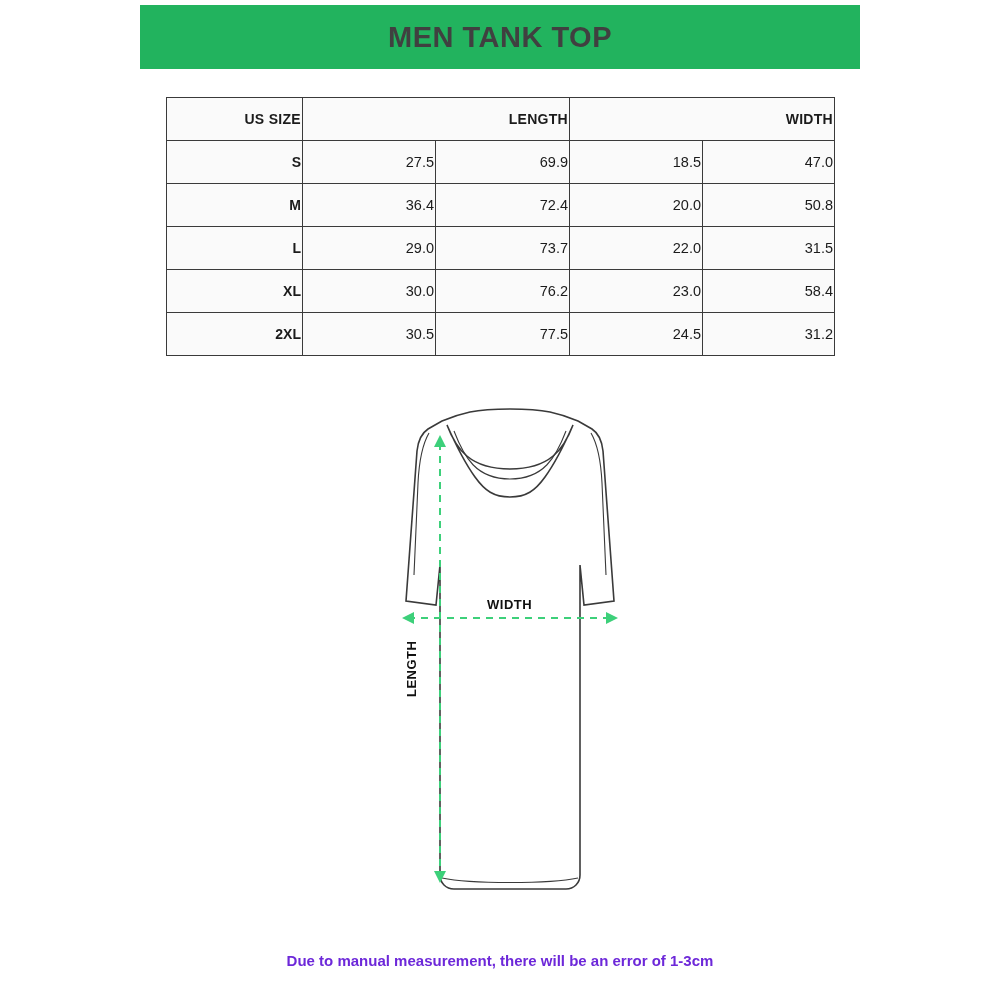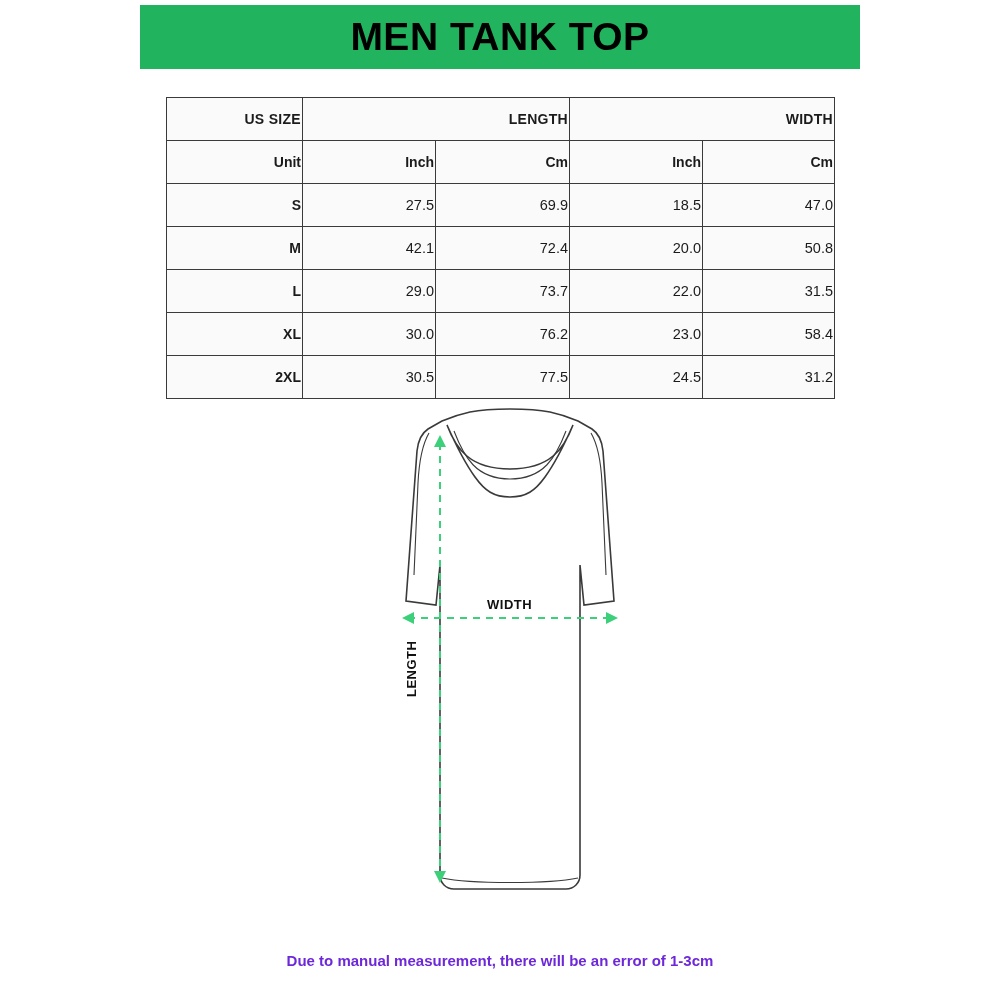--- a/index.html
+++ b/index.html
@@ -21,22 +21,22 @@
     left: 140px;
     top: 5px;
     width: 720px;
     height: 64px;
     background: #22b35e;
     display: flex;
     align-items: center;
     justify-content: center;
   }
   .header-title {
-    color: #000000;
-    font-size: 39px;
+    color: #404040;
+    font-size: 29px;
     font-weight: bold;
     letter-spacing: 0.5px;
     font-family: "Liberation Sans", sans-serif;
   }
 
   
   .size-table-wrap {
     position: absolute;
     left: 166px;
     top: 97px;
@@ -139,38 +139,31 @@
       <col class="col-len-cm">
       <col class="col-wid-in">
       <col class="col-wid-cm">
     </colgroup>
     <tbody>
       <tr>
         <td class="hdr">US SIZE</td>
         <td class="hdr" colspan="2">LENGTH</td>
         <td class="hdr" colspan="2">WIDTH</td>
       </tr>
-      <tr>
-        <td class="unit">Unit</td>
-        <td class="unit">Inch</td>
-        <td class="unit">Cm</td>
-        <td class="unit">Inch</td>
-        <td class="unit">Cm</td>
-      </tr>
 
       <tr>
         <td class="sizecell">S</td>
         <td>27.5</td>
         <td>69.9</td>
         <td>18.5</td>
         <td>47.0</td>
       </tr>
       <tr>
         <td class="sizecell">M</td>
-        <td>42.1</td>
+        <td>36.4</td>
         <td>72.4</td>
         <td>20.0</td>
         <td>50.8</td>
       </tr>
       <tr>
         <td class="sizecell">L</td>
         <td>29.0</td>
         <td>73.7</td>
         <td>22.0</td>
         <td>31.5</td>

